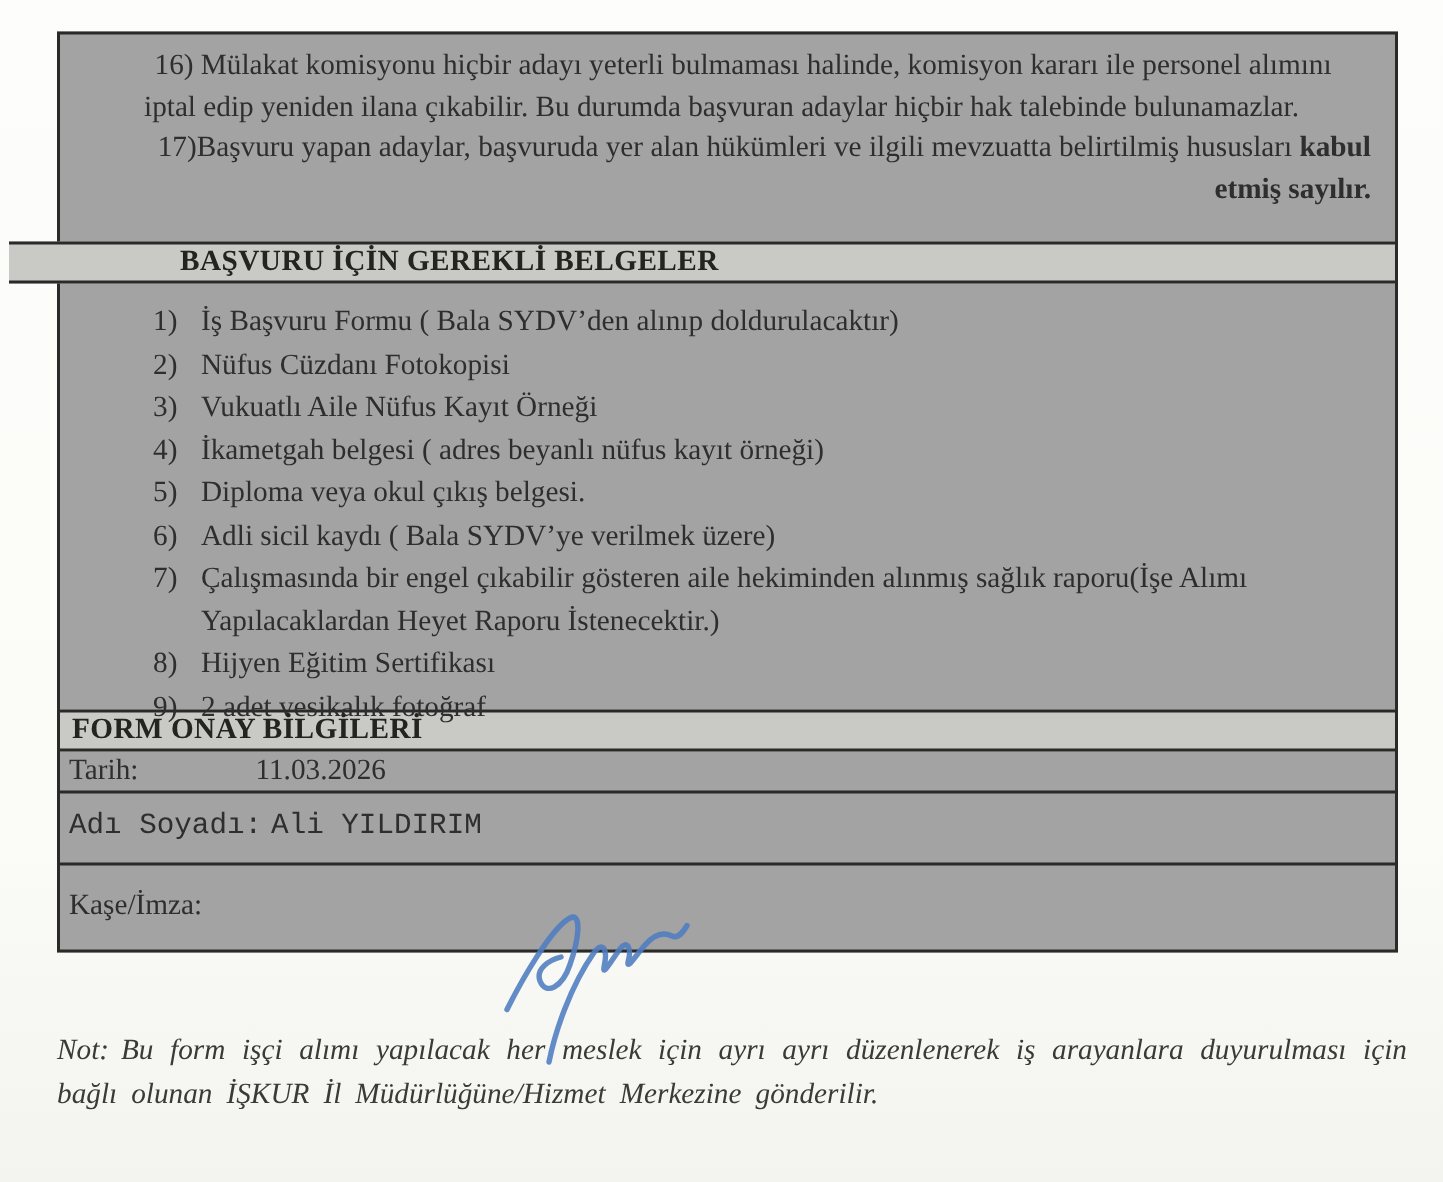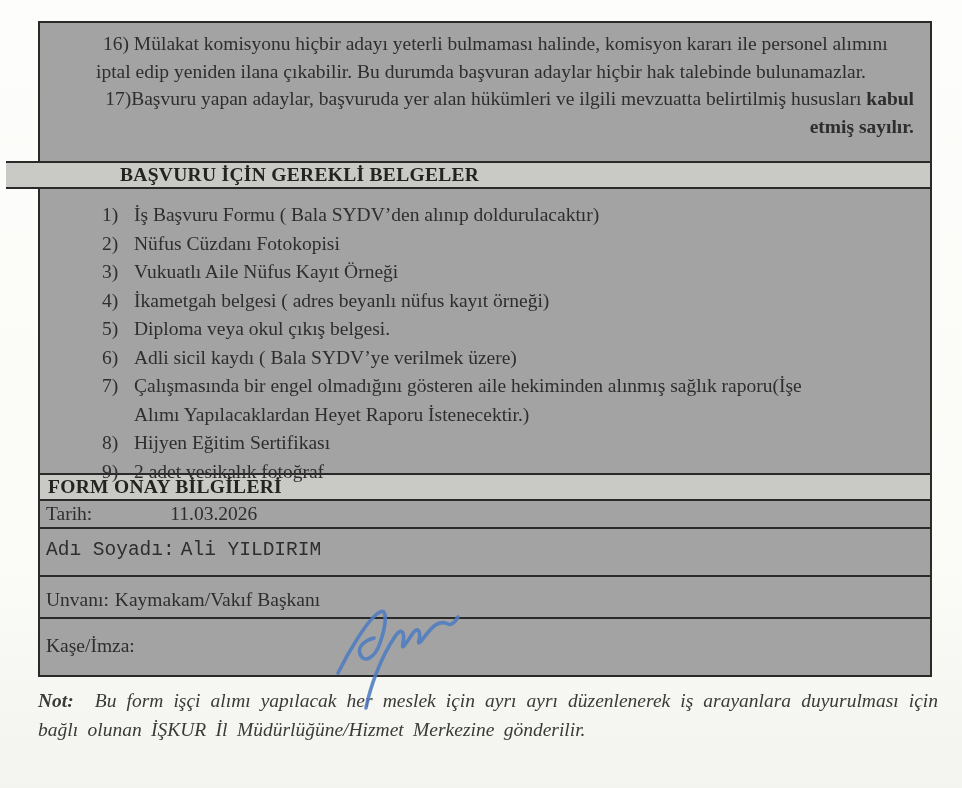--- a/index.html
+++ b/index.html
@@ -77,21 +77,21 @@
     position: absolute;
     left: 38px; top: 686px;
     width: 900px;
     font-size: 19.5px;
     font-style: italic;
     line-height: 29px;
     text-align: justify;
     word-spacing: 4.5px;
     color: #3a3a38;
   }
-  .footnote .note-label { font-weight: bold; margin-right: 21px; }
+  .footnote .note-label { font-weight: normal; margin-right: 8px; }
   .signature-svg {
     position: absolute;
     left: 318px; top: 588px;
     width: 160px; height: 128px;
     z-index: 3;
     pointer-events: none;
   }
 </style>
 </head>
 <body>
@@ -125,21 +125,21 @@
       <li>
       <span class="num">5)</span>
       <span class="item-text">Diploma veya okul çıkış belgesi.</span>
     </li>
       <li>
       <span class="num">6)</span>
       <span class="item-text">Adli sicil kaydı ( Bala SYDV’ye verilmek üzere)</span>
     </li>
       <li>
       <span class="num">7)</span>
-      <span class="item-text">Çalışmasında bir engel olmadığını gösteren aile hekiminden alınmış sağlık raporu(İşe Alımı Yapılacaklardan Heyet Raporu İstenecektir.)</span>
+      <span class="item-text">Çalışmasında bir engel çıkabilir gösteren aile hekiminden alınmış sağlık raporu(İşe Alımı Yapılacaklardan Heyet Raporu İstenecektir.)</span>
     </li>
       <li>
       <span class="num">8)</span>
       <span class="item-text">Hijyen Eğitim Sertifikası</span>
     </li>
       <li>
       <span class="num">9)</span>
       <span class="item-text">2 adet vesikalık fotoğraf</span>
     </li>
     </ol>
@@ -149,24 +149,20 @@
   <div class="onay-row row-tarih">
     <span class="label">Tarih:</span>
     <span class="value">11.03.2026</span>
   </div>
 
   <div class="onay-row row-adsoyad">
     <span class="label">Adı Soyadı:</span>
     <span class="value">Ali YILDIRIM</span>
   </div>
 
-  <div class="onay-row row-unvan">
-    <span class="label">Unvanı:</span>
-    <span class="value">Kaymakam/Vakıf Başkanı</span>
-  </div>
 
   <div class="onay-row row-kase">
     <span class="label">Kaşe/İmza:</span>
   </div>
 
 </div>
 
 <svg class="signature-svg" viewBox="0 0 160 128">
   <path d="M 20 85 C 30 65, 50 30, 62 24 C 70 20, 68 38, 62 55 C 57 70, 46 76, 42 66 C 39 58, 48 52, 56 50" fill="none" stroke-width="3.6" stroke-linecap="round" stroke-linejoin="round" opacity="0.88" stroke="#4d7cc0"></path>
   <path d="M 48 120 C 52 100, 62 70, 78 47 C 84 39, 87 45, 85 55 C 83 64, 88 55, 95 45 C 100 38, 103 44, 101 52 C 99 60, 105 50, 112 42 C 118 35, 124 33, 130 36 C 134 38, 137 34, 140 29" fill="none" stroke-width="3.6" stroke-linecap="round" stroke-linejoin="round" opacity="0.88" stroke="#4d7cc0"></path>

